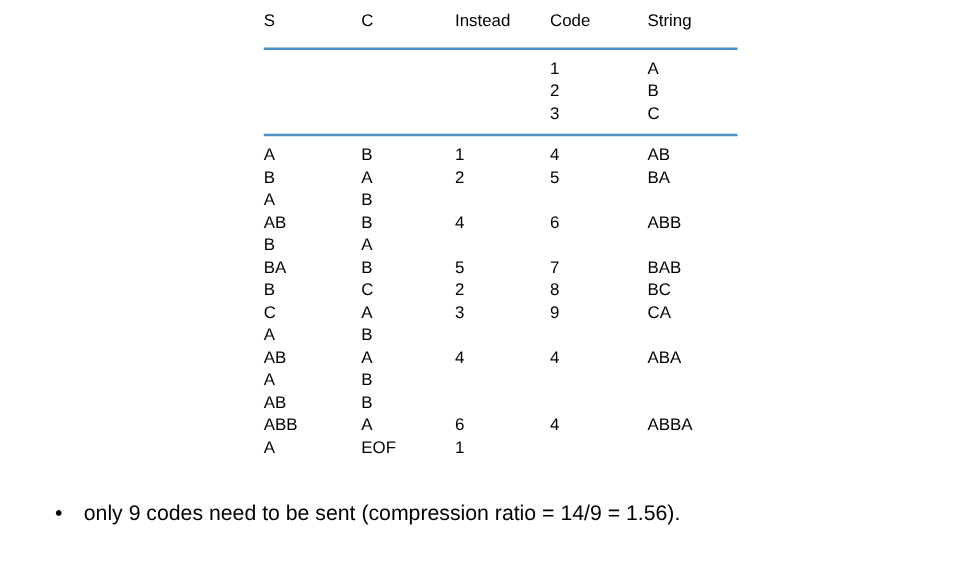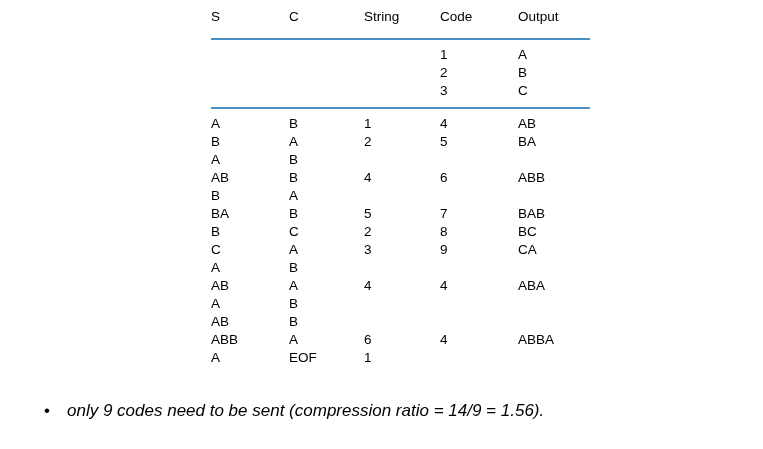--- a/index.html
+++ b/index.html
@@ -91,42 +91,41 @@
   }
   .bullet-text {
     font-size: 17px;
     line-height: 22px;
     text-indent: 0;
     padding-left: 0;
   }
   .bullet-text .line2 {
     display: block;
     padding-left: 11px;
-    font-style: italic;
   }
 </style>
 </head>
 <body>
 
 <div class="table-block">
   <table class="trace-table">
     <colgroup>
       <col class="col-s">
       <col class="col-c">
       <col class="col-output">
       <col class="col-code">
       <col class="col-string">
     </colgroup>
     <thead>
       <tr>
         <th>S</th>
         <th>C</th>
+        <th>Instead</th>
+        <th>Code</th>
         <th>String</th>
-        <th>Code</th>
-        <th>Output</th>
       </tr>
     </thead>
     <tbody>
 
       <tr class="rule-row">
         <td colspan="5">
           <div class="rule"></div>
         </td>
       </tr>
 

